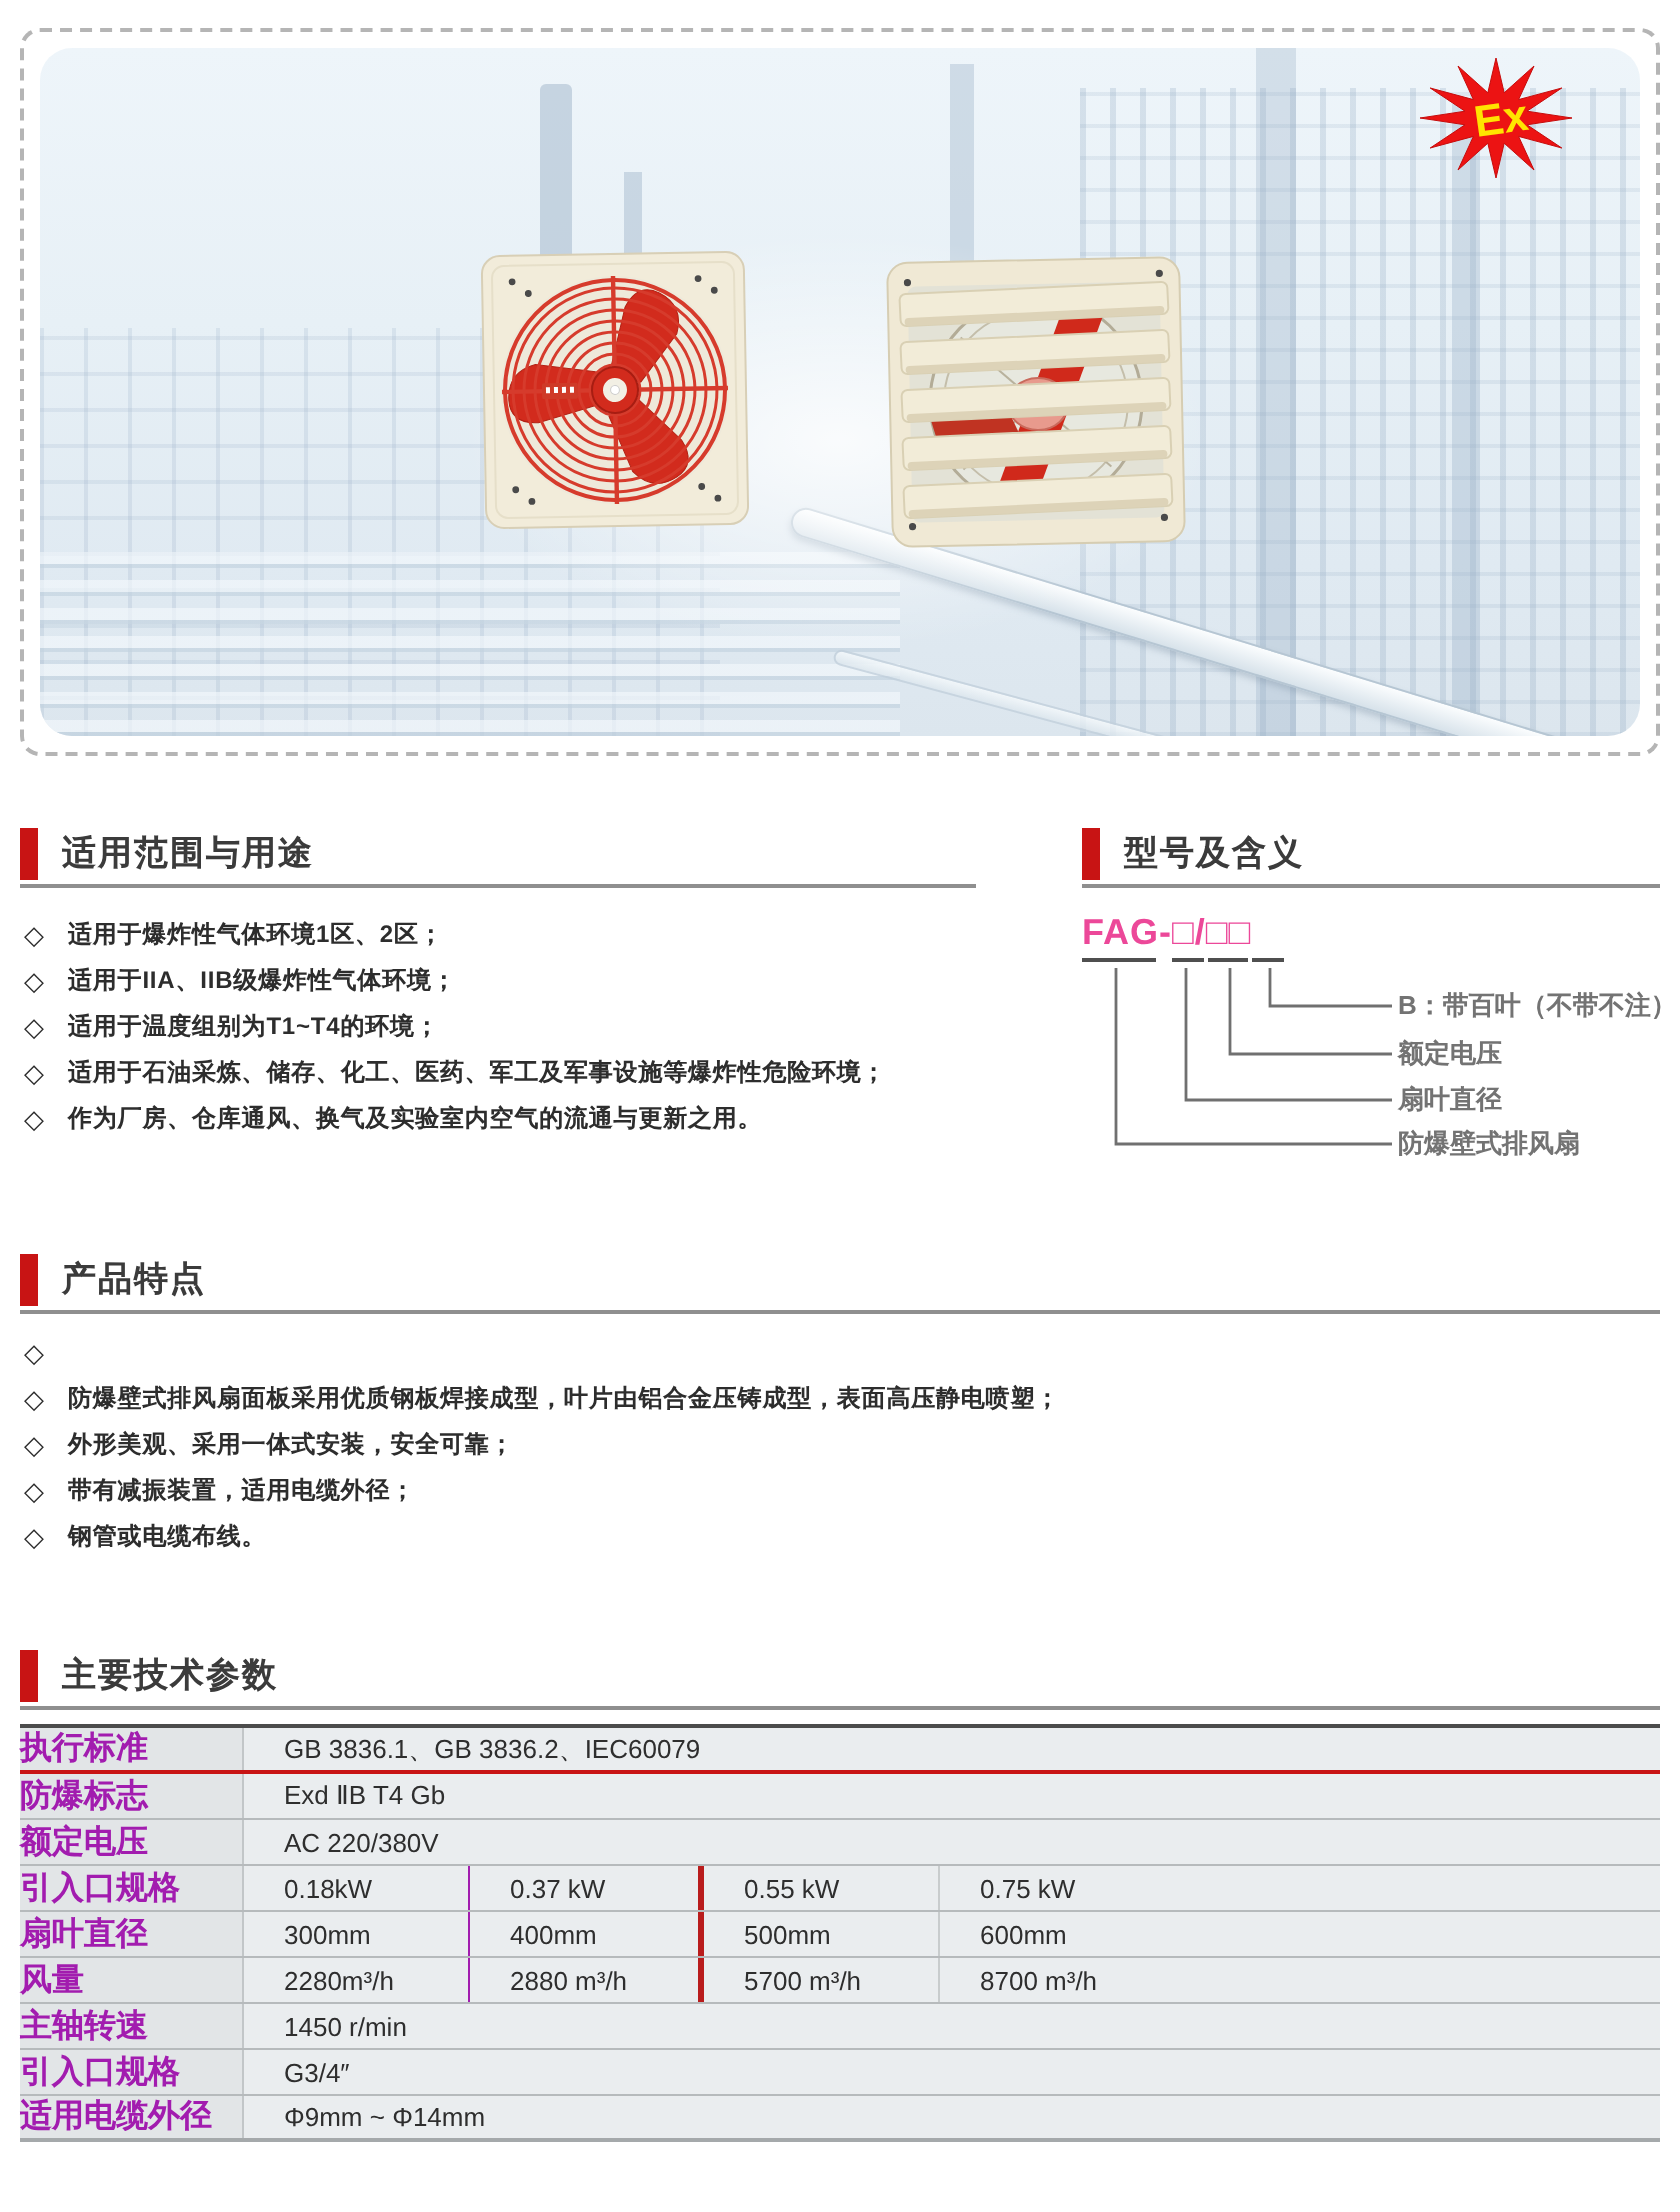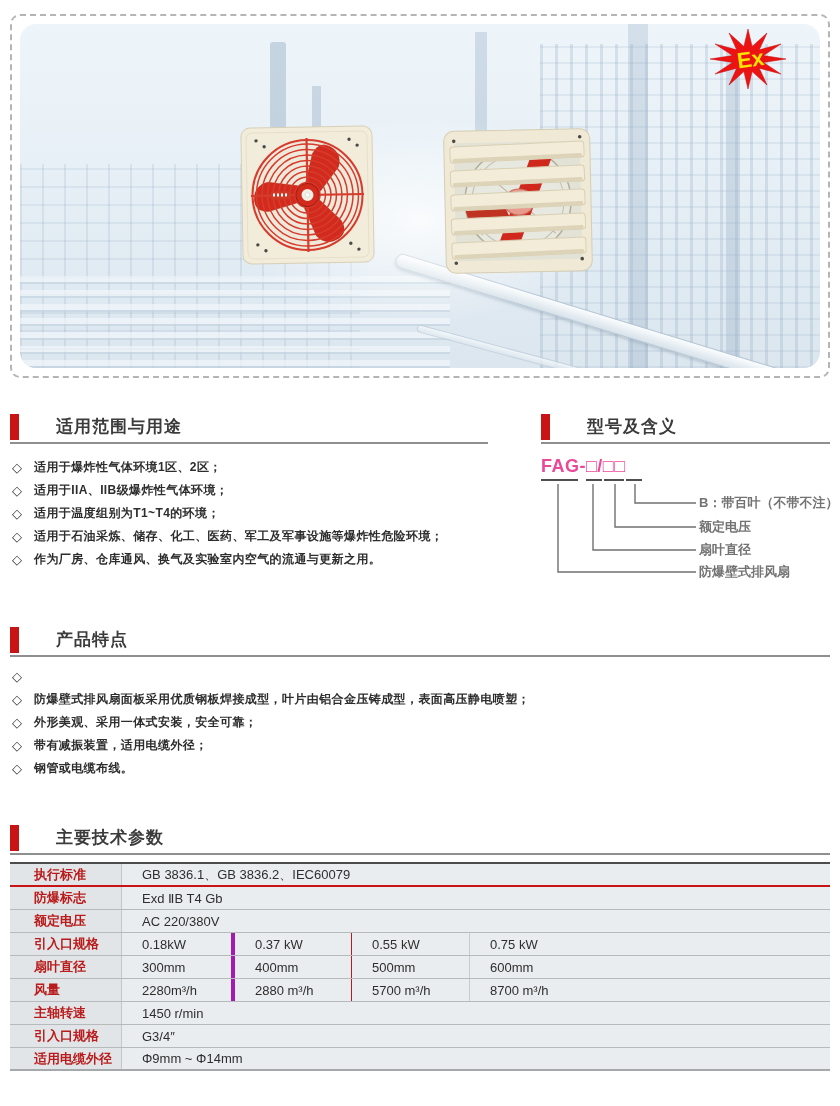--- a/index.html
+++ b/index.html
@@ -37,21 +37,21 @@
   .glow { left:140px; top:40px; width:540px; height:300px;
     background:radial-gradient(closest-side at 48% 52%, rgba(255,255,255,.8), rgba(255,255,255,0) 72%); }
   .fan1 { position:absolute; left:220px; top:101px; transform:rotate(-1deg); }
   .fan2 { position:absolute; left:423px; top:104px; transform:rotate(-1.2deg); }
   .exstar { position:absolute; left:688px; top:2px; }
 
   
   .sec-head { position:absolute; height:32px; }
   .sec-head .bar  { position:absolute; left:0; top:1px; width:9px; height:26px; background:#c81414; }
   .sec-head .ttl  { position:absolute; left:21px; top:0; font-size:17px; font-weight:bold;
-                    color:#3b3b3b; line-height:28px; letter-spacing:1px; white-space:nowrap;margin-left:25px; }
+                    color:#3b3b3b; line-height:28px; letter-spacing:1px; white-space:nowrap; }
   .sec-head .rule { position:absolute; left:0; top:29px; height:2px; background:#8f8f8f; }
   #head-usage    { left:10px;  top:413px; }  #head-usage .rule    { width:478px; }
   #head-model    { left:541px; top:413px; }  #head-model .rule    { width:289px; }
   #head-features { left:10px;  top:626px; }  #head-features .rule { width:820px; }
   #head-params   { left:10px;  top:824px; }  #head-params .rule   { width:820px; }
 
   
   .blist { position:absolute; list-style:none; }
   #list-usage    { left:12px; top:456px; width:515px; }
   #list-features { left:12px; top:665px; width:818px; }
@@ -70,27 +70,27 @@
   .useg.u3 { left:85px; width:16px; }
   .msvg  { position:absolute; left:0; top:34px; }
   .mlabel { position:absolute; left:158px; font-size:13px; font-weight:bold; color:#737373; white-space:nowrap; }
   .ml0 { top:44px; } .ml1 { top:68px; } .ml2 { top:91px; } .ml3 { top:113px; }
 
   
   .ptable { position:absolute; left:10px; top:862px; width:820px; border-top:2px solid #4c4c4c; }
   .trow   { display:flex; height:23px; border-bottom:1px solid #b6babc; background:#eaedef; }
   .trow.r-first { border-bottom:2px solid #c81414; }
   .trow.r-last  { border-bottom:2px solid #a5a9ab; }
-  .tlabel { width:112px; background:#e2e5e7; border-right:1px solid #c2c6c8; padding-left:24px;
-            display:flex; align-items:center; font-size:13px; font-weight:bold; color:#b91c1c; white-space:nowrap; }
+  .tlabel { width:112px; background:#e2e5e7; border-right:1px solid #c2c6c8; padding-left:0;
+            display:flex; align-items:center; font-size:16px; font-weight:bold; color:#a21caf; white-space:nowrap; }
   .tvals  { flex:1; display:flex; }
   .tcell  { display:flex; align-items:center; padding-left:20px; font-size:13px; color:#2e2e2e; white-space:nowrap; }
   .tspan  { flex:1; }
-  .c0 { width:113px; border-right:4px solid #a21caf;text-align:center; }
-  .c1 { width:117px; border-right:1px solid #b91c1c; }
+  .c0 { width:113px; border-right:1px solid #a21caf;text-align:center; }
+  .c1 { width:117px; border-right:3px solid #b91c1c; }
   .c2 { width:118px; border-right:1px solid #c8cccd; }
   .c3 { flex:1; }
 </style>
 </head>
 <body>
 
 <div class="hero">
   <div class="photo">
     <div class="bg-right"></div>
     <div class="bg-left"></div>

